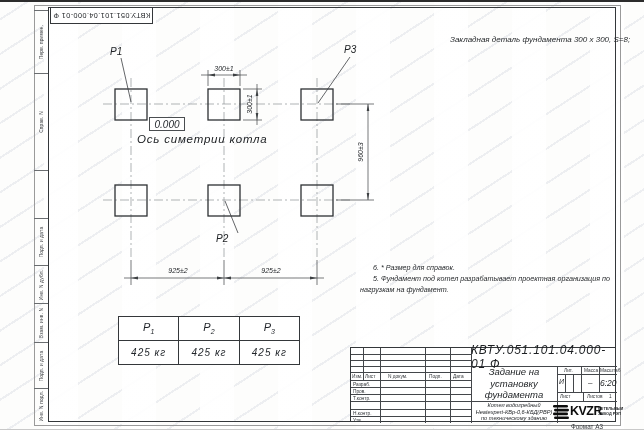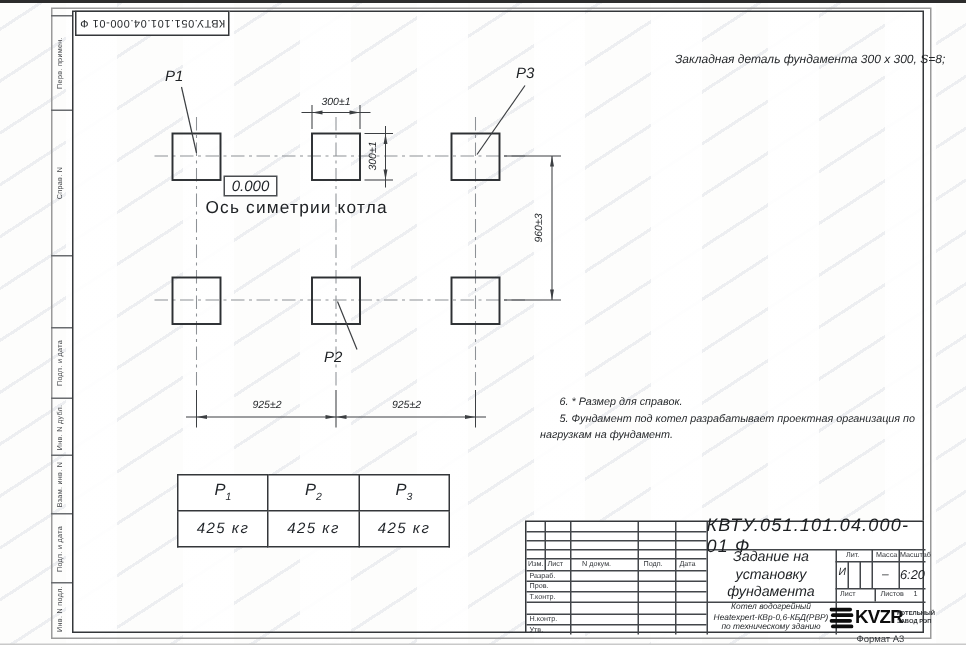--- a/index.html
+++ b/index.html
@@ -38,21 +38,21 @@
   svg.geom{left:0;top:0;z-index:1;pointer-events:none;}
   .dimtxt{font-size:7px;font-style:italic;color:#26292c;white-space:nowrap;z-index:2;}
   .ctr{transform:translateX(-50%);}
   .rot{transform:translate(-50%,-50%) rotate(-90deg);}
   .plabel{font-size:10px;font-style:italic;color:#202326;z-index:2;}
   .level{
     left:149px;top:117px;width:36px;height:14px;border:1px solid #4a4d50;box-sizing:border-box;
     display:flex;align-items:center;justify-content:center;background:#fff;
     font-size:10px;font-style:italic;z-index:2;
   }
-  .axis{left:137px;top:133px;font-size:11.5px;letter-spacing:.8px;color:#202326;z-index:2;}
+  .axis{left:137px;top:133px;font-size:11.5px;font-style:italic;letter-spacing:.8px;color:#202326;z-index:2;}
   .hdrnote{left:450px;top:35px;font-size:8px;font-style:italic;color:#26292c;z-index:2;white-space:nowrap;}
   .notes{left:360px;top:263px;width:250px;z-index:2;}
   .notes p{margin:0 0 1px 0;font-size:7.2px;font-style:italic;line-height:10.4px;text-indent:13px;text-align:justify;color:#26292c;}
   
   .ltable{left:118px;top:316px;width:182px;height:44px;border-collapse:collapse;z-index:2;background:#fff;}
   .ltable td{border:1px solid #34373a;text-align:center;font-style:italic;width:33.3%;}
   .ltable .hd td{height:21px;font-size:11px;}
   .ltable .vl td{height:21px;font-size:10px;letter-spacing:1px;}
   .ltable sub{font-size:7px;}
   

